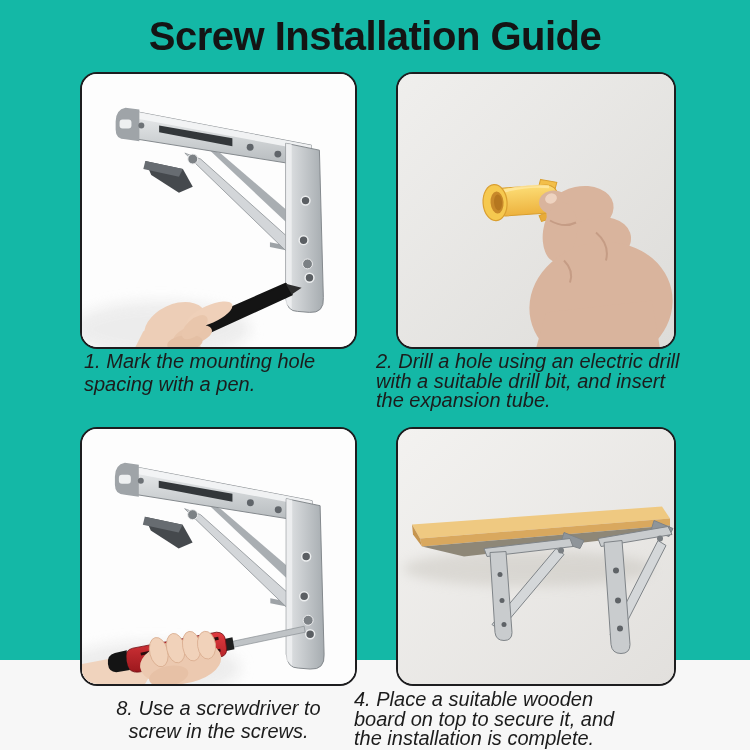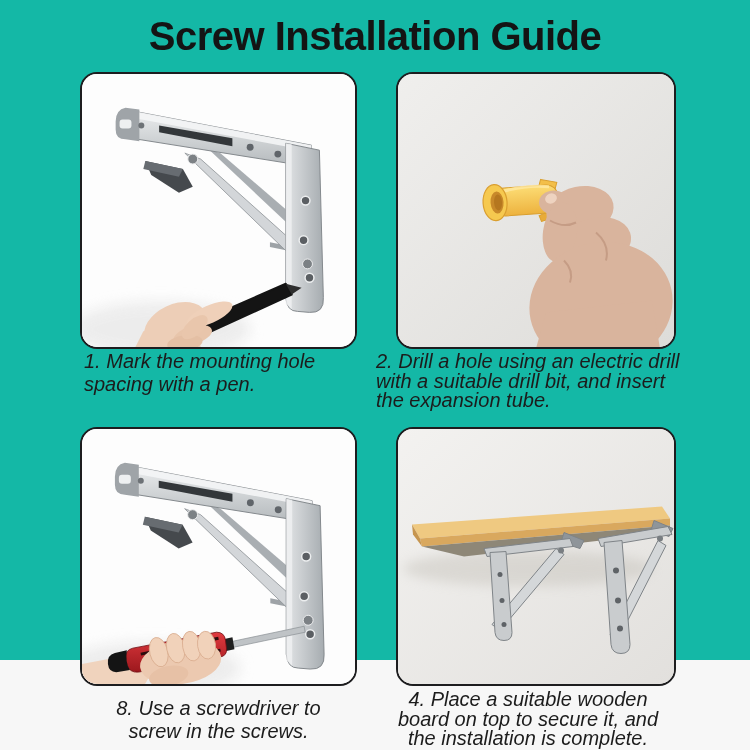--- a/index.html
+++ b/index.html
@@ -25,21 +25,21 @@
   #p3{left:80px;top:427px;width:277px;height:259px;}
   #p4{left:396px;top:427px;width:280px;height:259px;}
   .caption{
     position:absolute;font-size:20px;color:#1c1c1c;
     white-space:pre-line;
     font-style:italic;
   }
   #c1{left:84px;top:350px;width:300px;line-height:23px;text-align:left;}
   #c2{left:356px;top:352px;width:350px;line-height:19.5px;text-align:left;margin-left:20px;}
   #c3{left:80px;top:697px;width:277px;line-height:23px;text-align:center;}
-  #c4{left:354px;top:690px;width:348px;line-height:19.5px;text-align:center;}
+  #c4{left:354px;top:690px;width:348px;line-height:19.5px;text-align:left;}
   .defs-holder{position:absolute;width:0;height:0;overflow:hidden;}
 </style>
 </head>
 <body>
 
 <div class="page">
 
   <svg class="defs-holder" aria-hidden="true">
     <defs>
       <linearGradient id="armGrad" x1="0" y1="0" x2="0" y2="1">

